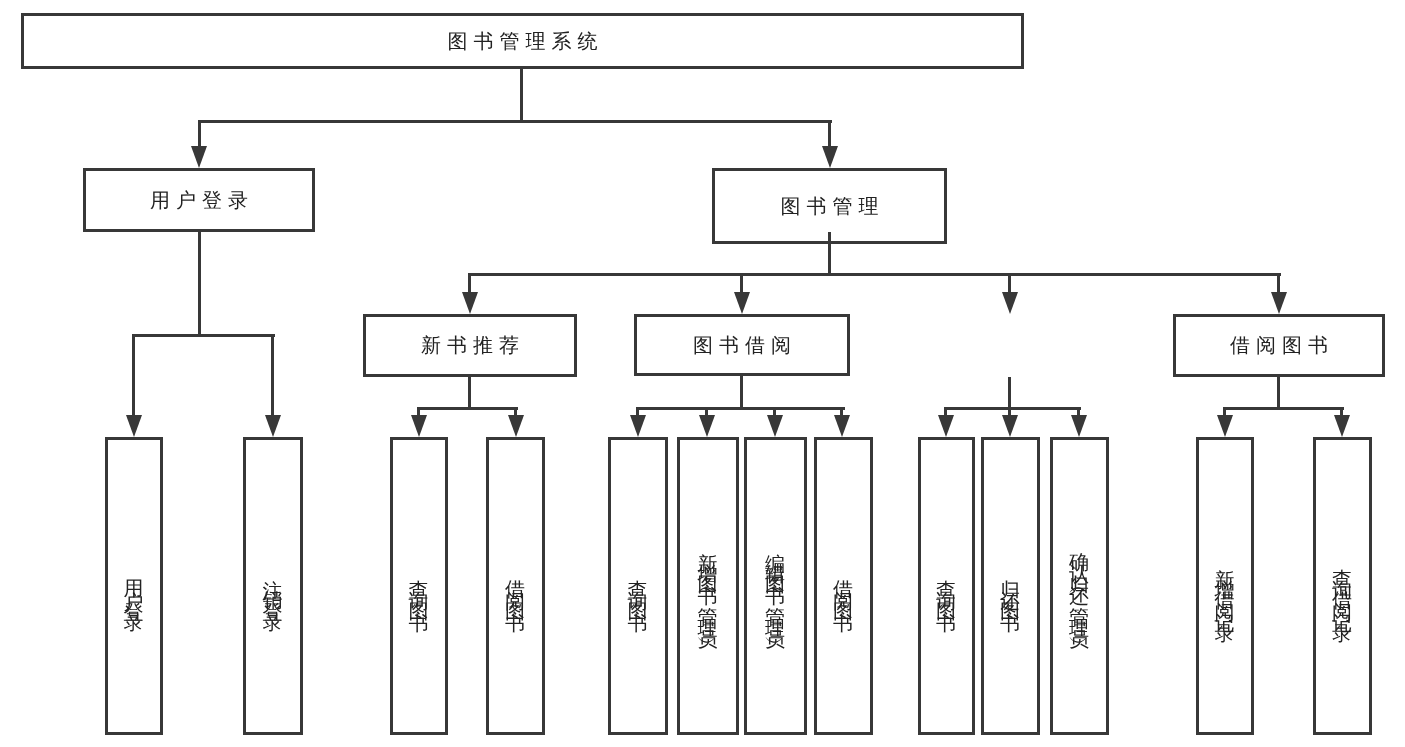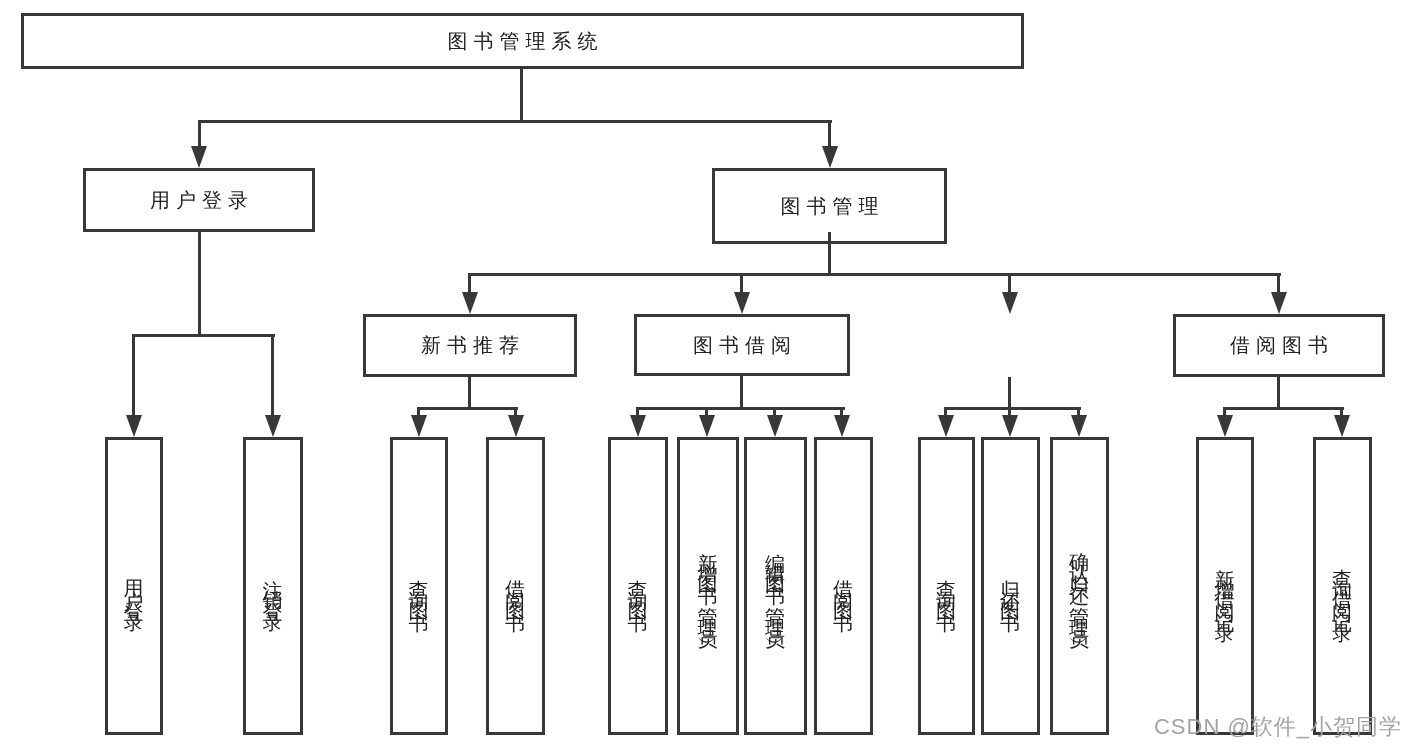--- a/index.html
+++ b/index.html
@@ -152,15 +152,14 @@
     <span class="lbl">确认归还（管理员）</span>
   </div>
 
   <div class="box v" style="left:1196px;top:437px;width:58px;height:298px">
     <span class="lbl">新增借阅记录</span>
   </div>
   <div class="box v" style="left:1313px;top:437px;width:59px;height:298px">
     <span class="lbl">查询借阅记录</span>
   </div>
 
-  <div class="watermark">CSDN @软件_小贺同学</div>
 
 </div>
 
 </body></html>

